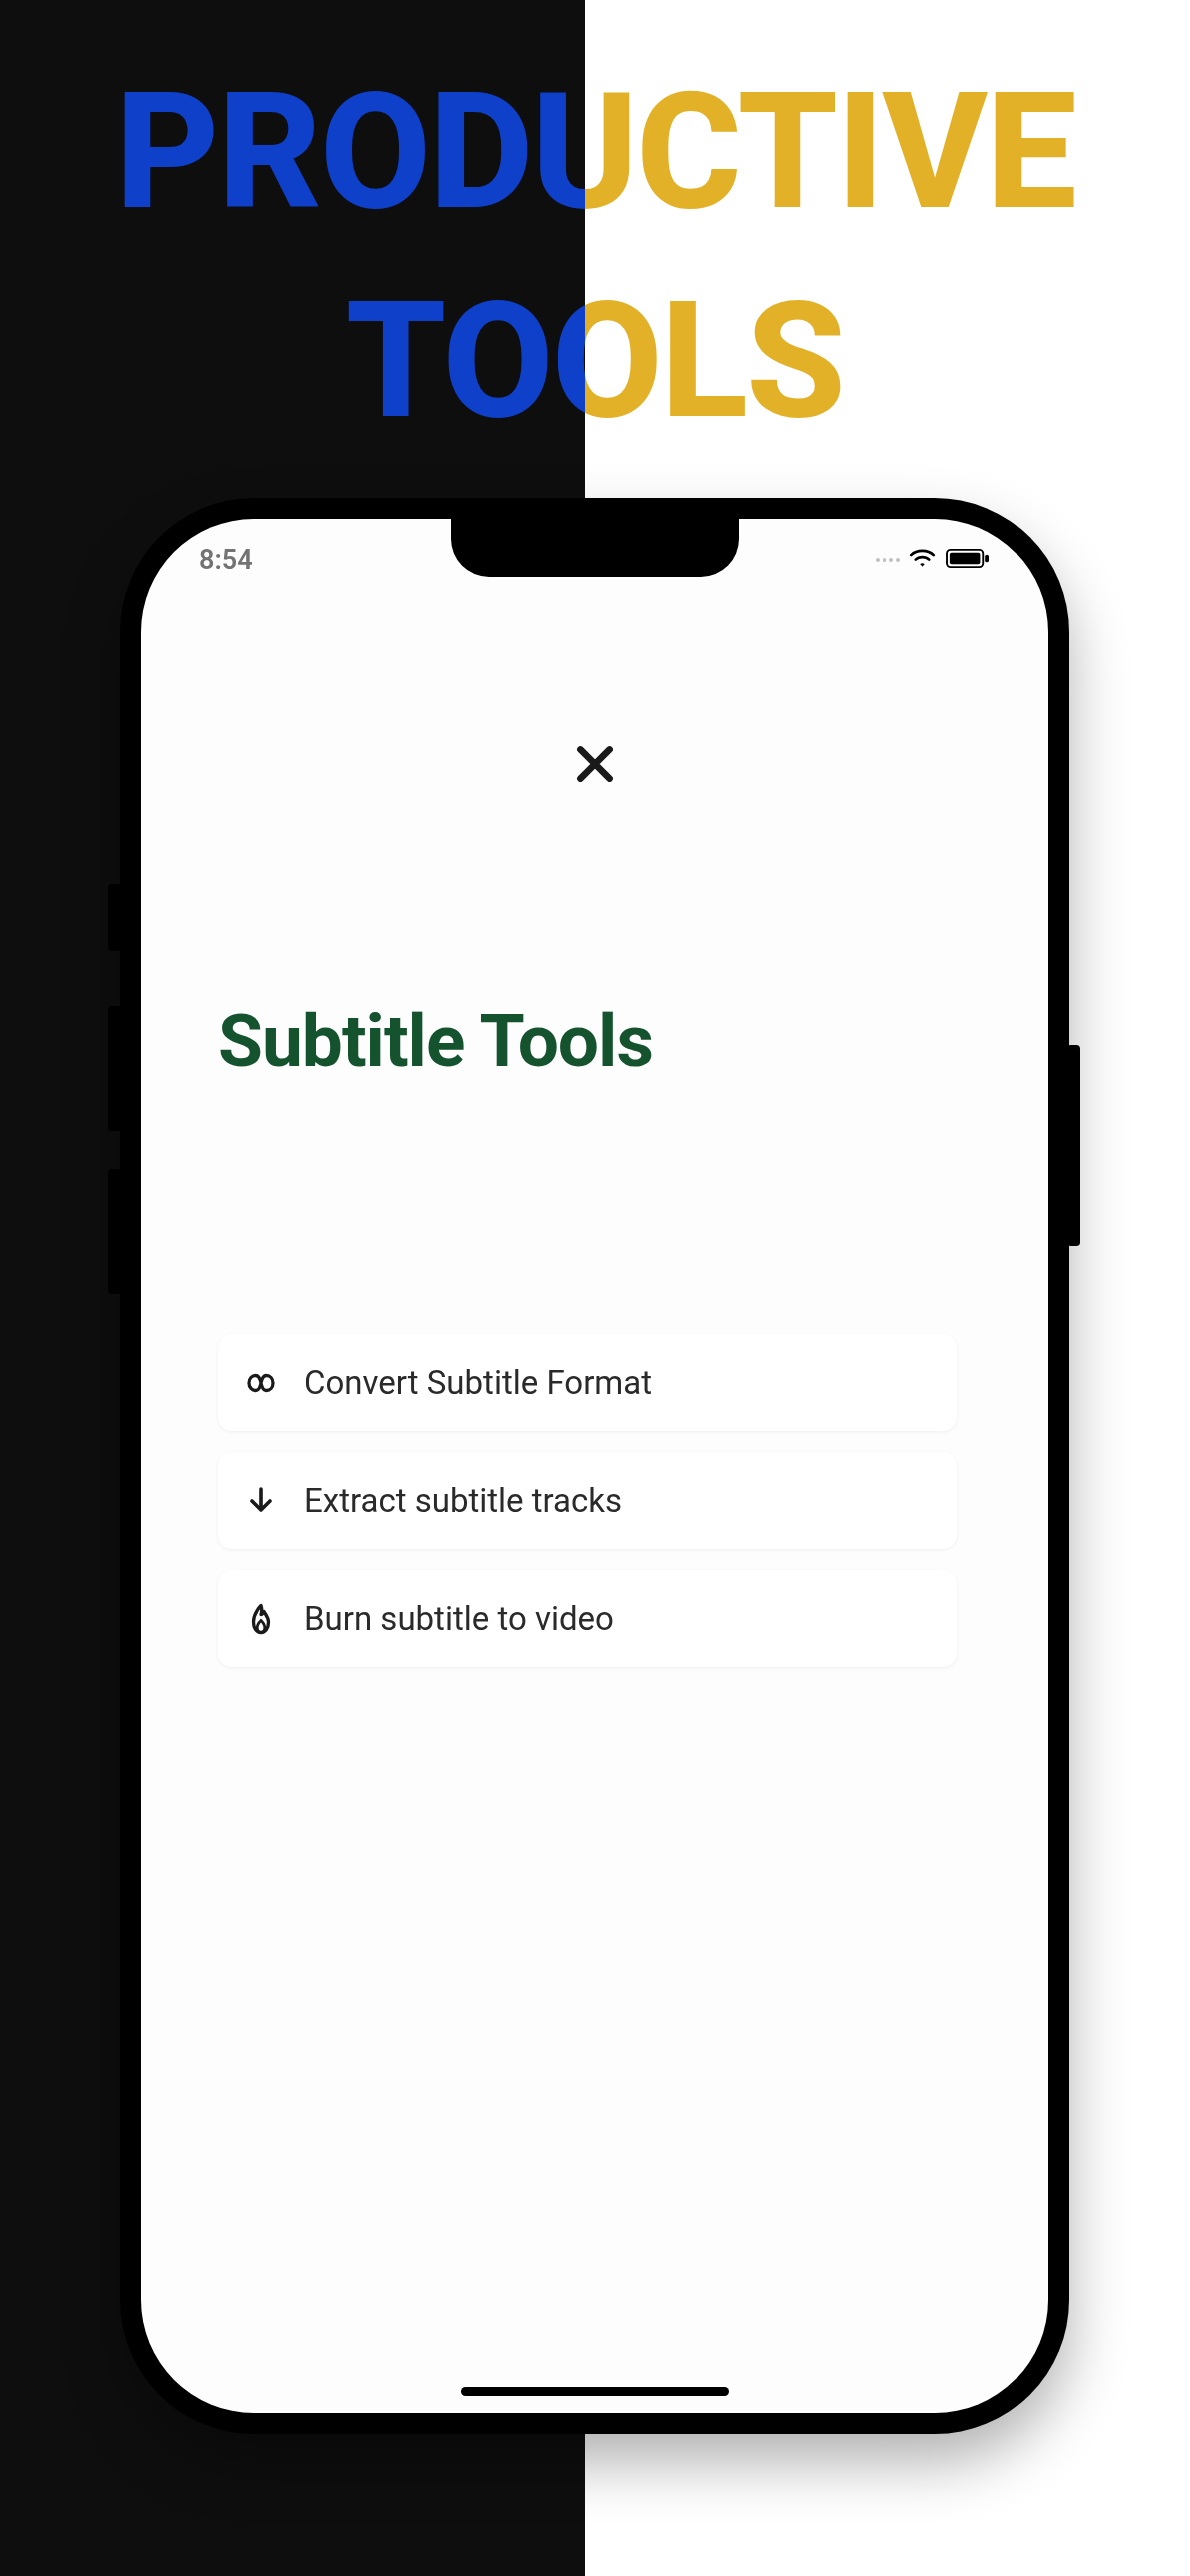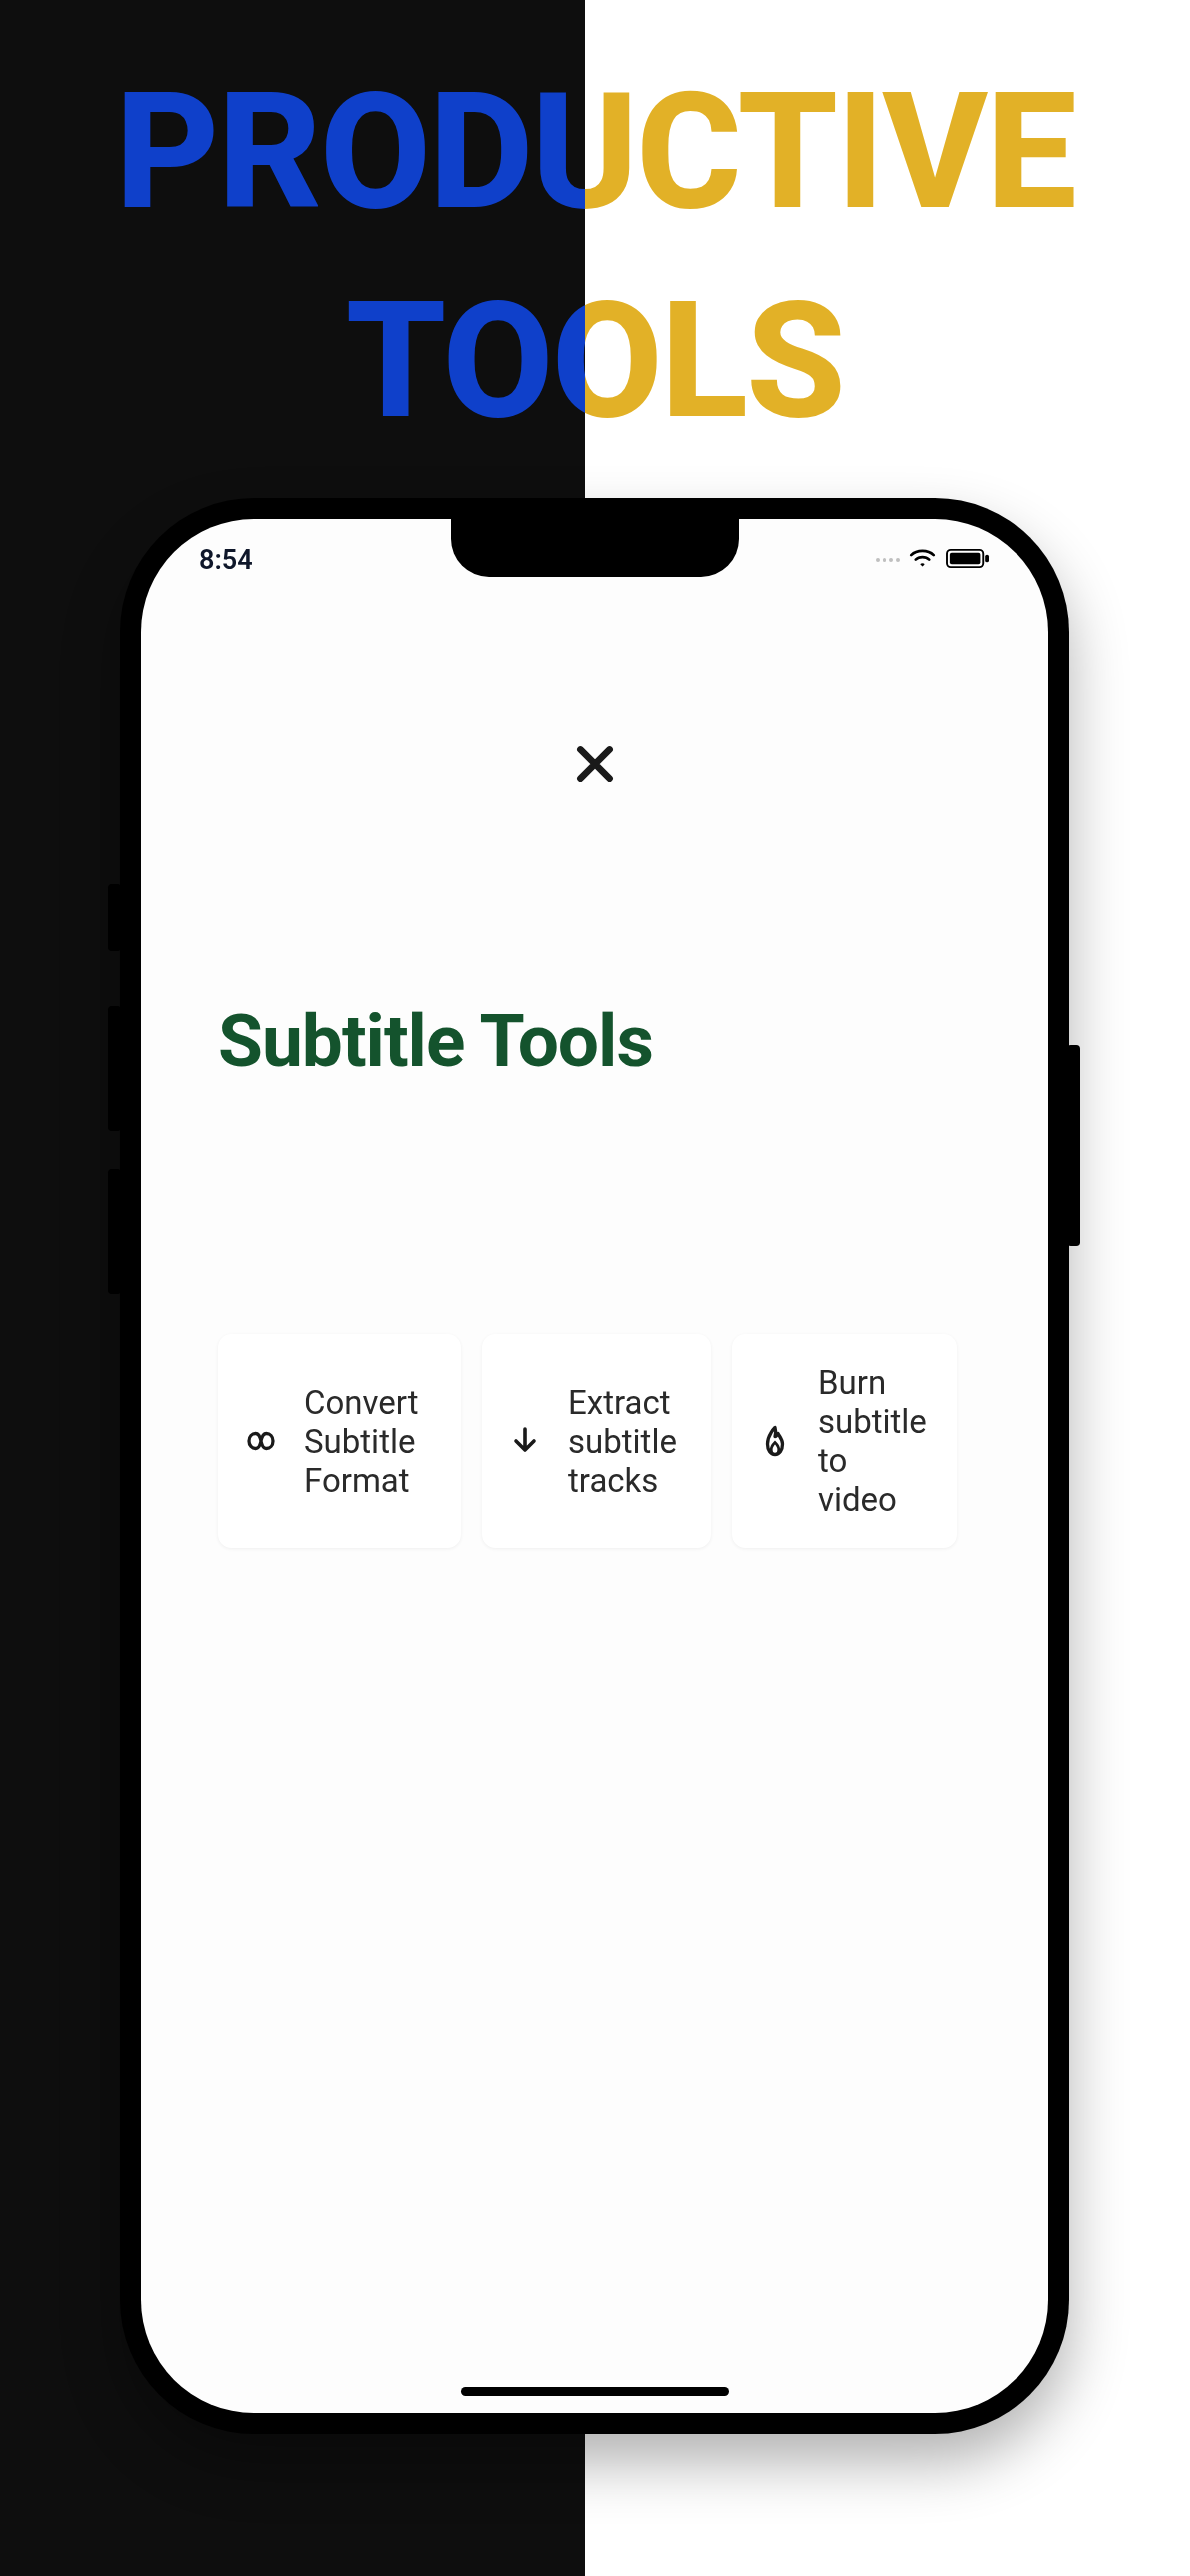--- a/index.html
+++ b/index.html
@@ -70,21 +70,21 @@
       height: 48px;
       display: flex;
       justify-content: space-between;
       align-items: center;
       padding: 0 58px;
       z-index: 9;
     }
     .status-time {
       font-size: 27px;
       font-weight: 600;
-      color: #0f172a;
+      color: #737373;
     }
     .status-right {
       display: flex;
       align-items: center;
       gap: 9.6px;
     }
     .cell-dots {
       display: flex;
       gap: 2.9px;
       align-items: flex-end;
@@ -113,21 +113,21 @@
       font-weight: 700;
       color: #14532d;
       letter-spacing: -1px;
     }
     .tool-list {
       position: absolute;
       top: 815px;
       left: 77px;
       right: 91px;
       display: flex;
-      flex-direction: row;
+      flex-direction: column;
       gap: 21px;
     }
     .tool-item {
       background: #ffffff;
       border-radius: 13.4px;
       box-shadow: 0 1px 3.8px rgba(0,0,0,0.06);
       padding: 29px 25px;
       display: flex;
       align-items: center;
       gap: 25px;

